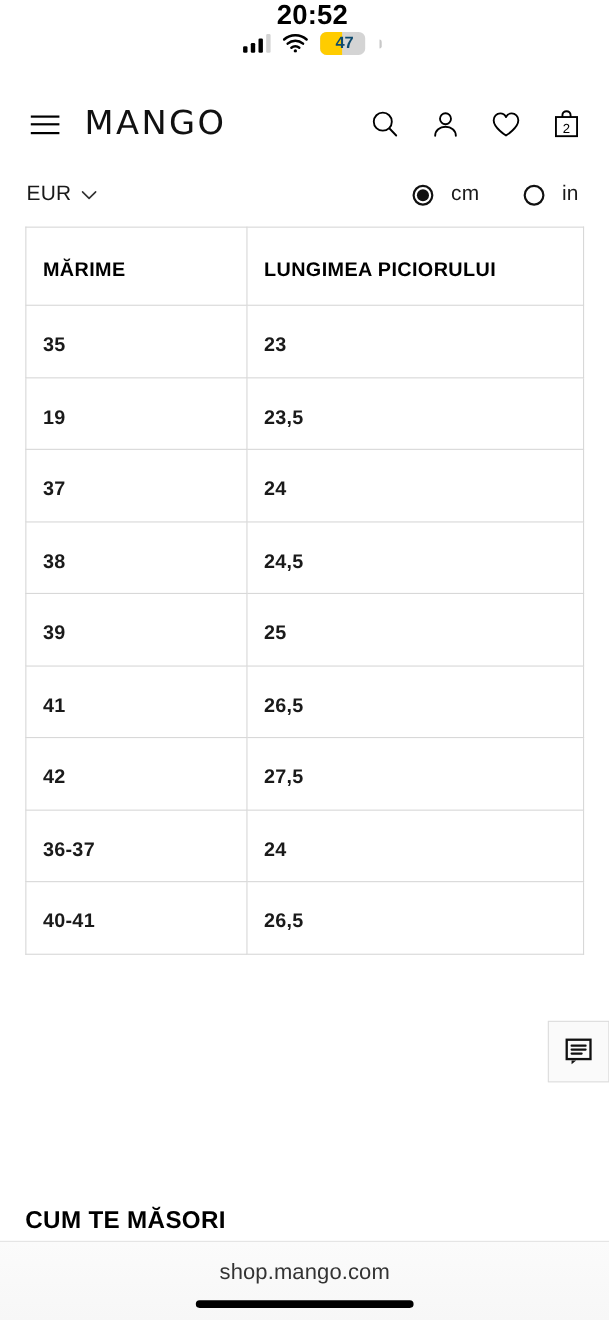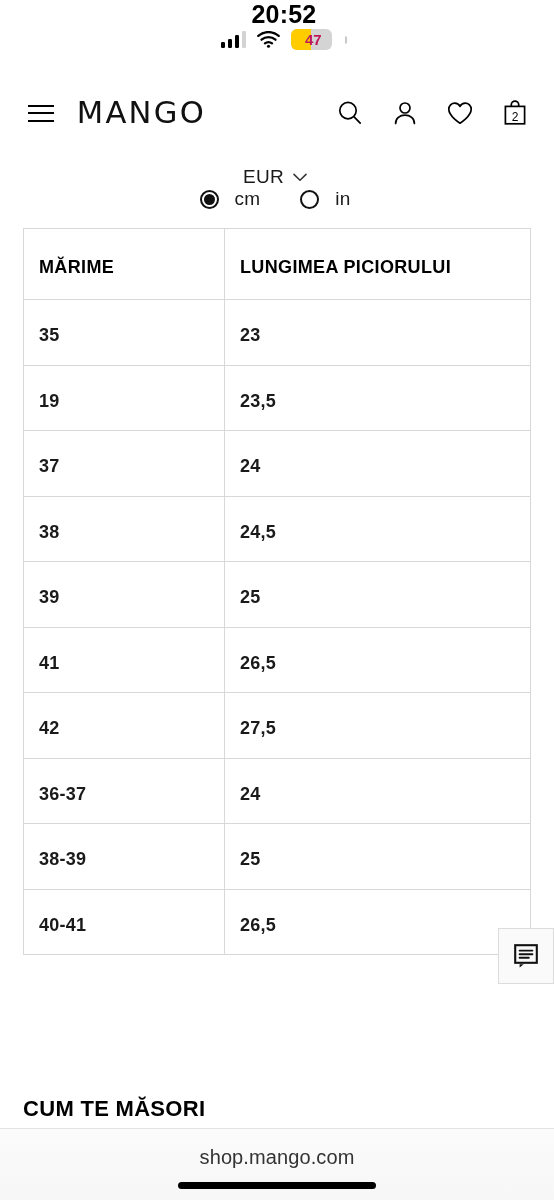--- a/index.html
+++ b/index.html
@@ -73,21 +73,21 @@
     width: 62%;
     background: #ffcc00;
   }
   .battery-level {
     position: relative;
     z-index: 2;
     width: 100%;
     text-align: center;
     font-size: 15px;
     font-weight: bold;
-    color: #be185d;
+    color: #0c4a6e;
     letter-spacing: -0.2px;
     padding-left: 3px;
   }
   .battery-cap {
     width: 2.5px;
     height: 8px;
     background: #c8c8c8;
     border-radius: 0 2px 2px 0;
     margin-left: 1.5px;
   }
@@ -152,21 +152,20 @@
     font-family: "Liberation Sans", sans-serif;
   }
 
   
   .controls-row {
     display: flex;
     align-items: center;
     justify-content: space-between;
     padding: 14px 28px 18px 24px;
     background: #fff;
-    flex-direction: column;
   }
   .currency-select {
     display: flex;
     align-items: center;
     gap: 9px;
     font-size: 19px;
     color: #1a1a1a;
     cursor: pointer;
     letter-spacing: 0.3px;
   }
@@ -424,24 +423,20 @@
         </tr>
         <tr>
           <td>42</td>
           <td>27,5</td>
         </tr>
         <tr>
           <td>36-37</td>
           <td>24</td>
         </tr>
         <tr>
-          <td>38-39</td>
-          <td>25</td>
-        </tr>
-        <tr>
           <td>40-41</td>
           <td>26,5</td>
         </tr>
       </tbody>
   </table>
 </div>
 
 <div class="chat-widget">
   <span>
     <svg viewBox="0 0 26 26" fill="none" xmlns="http://www.w3.org/2000/svg">

